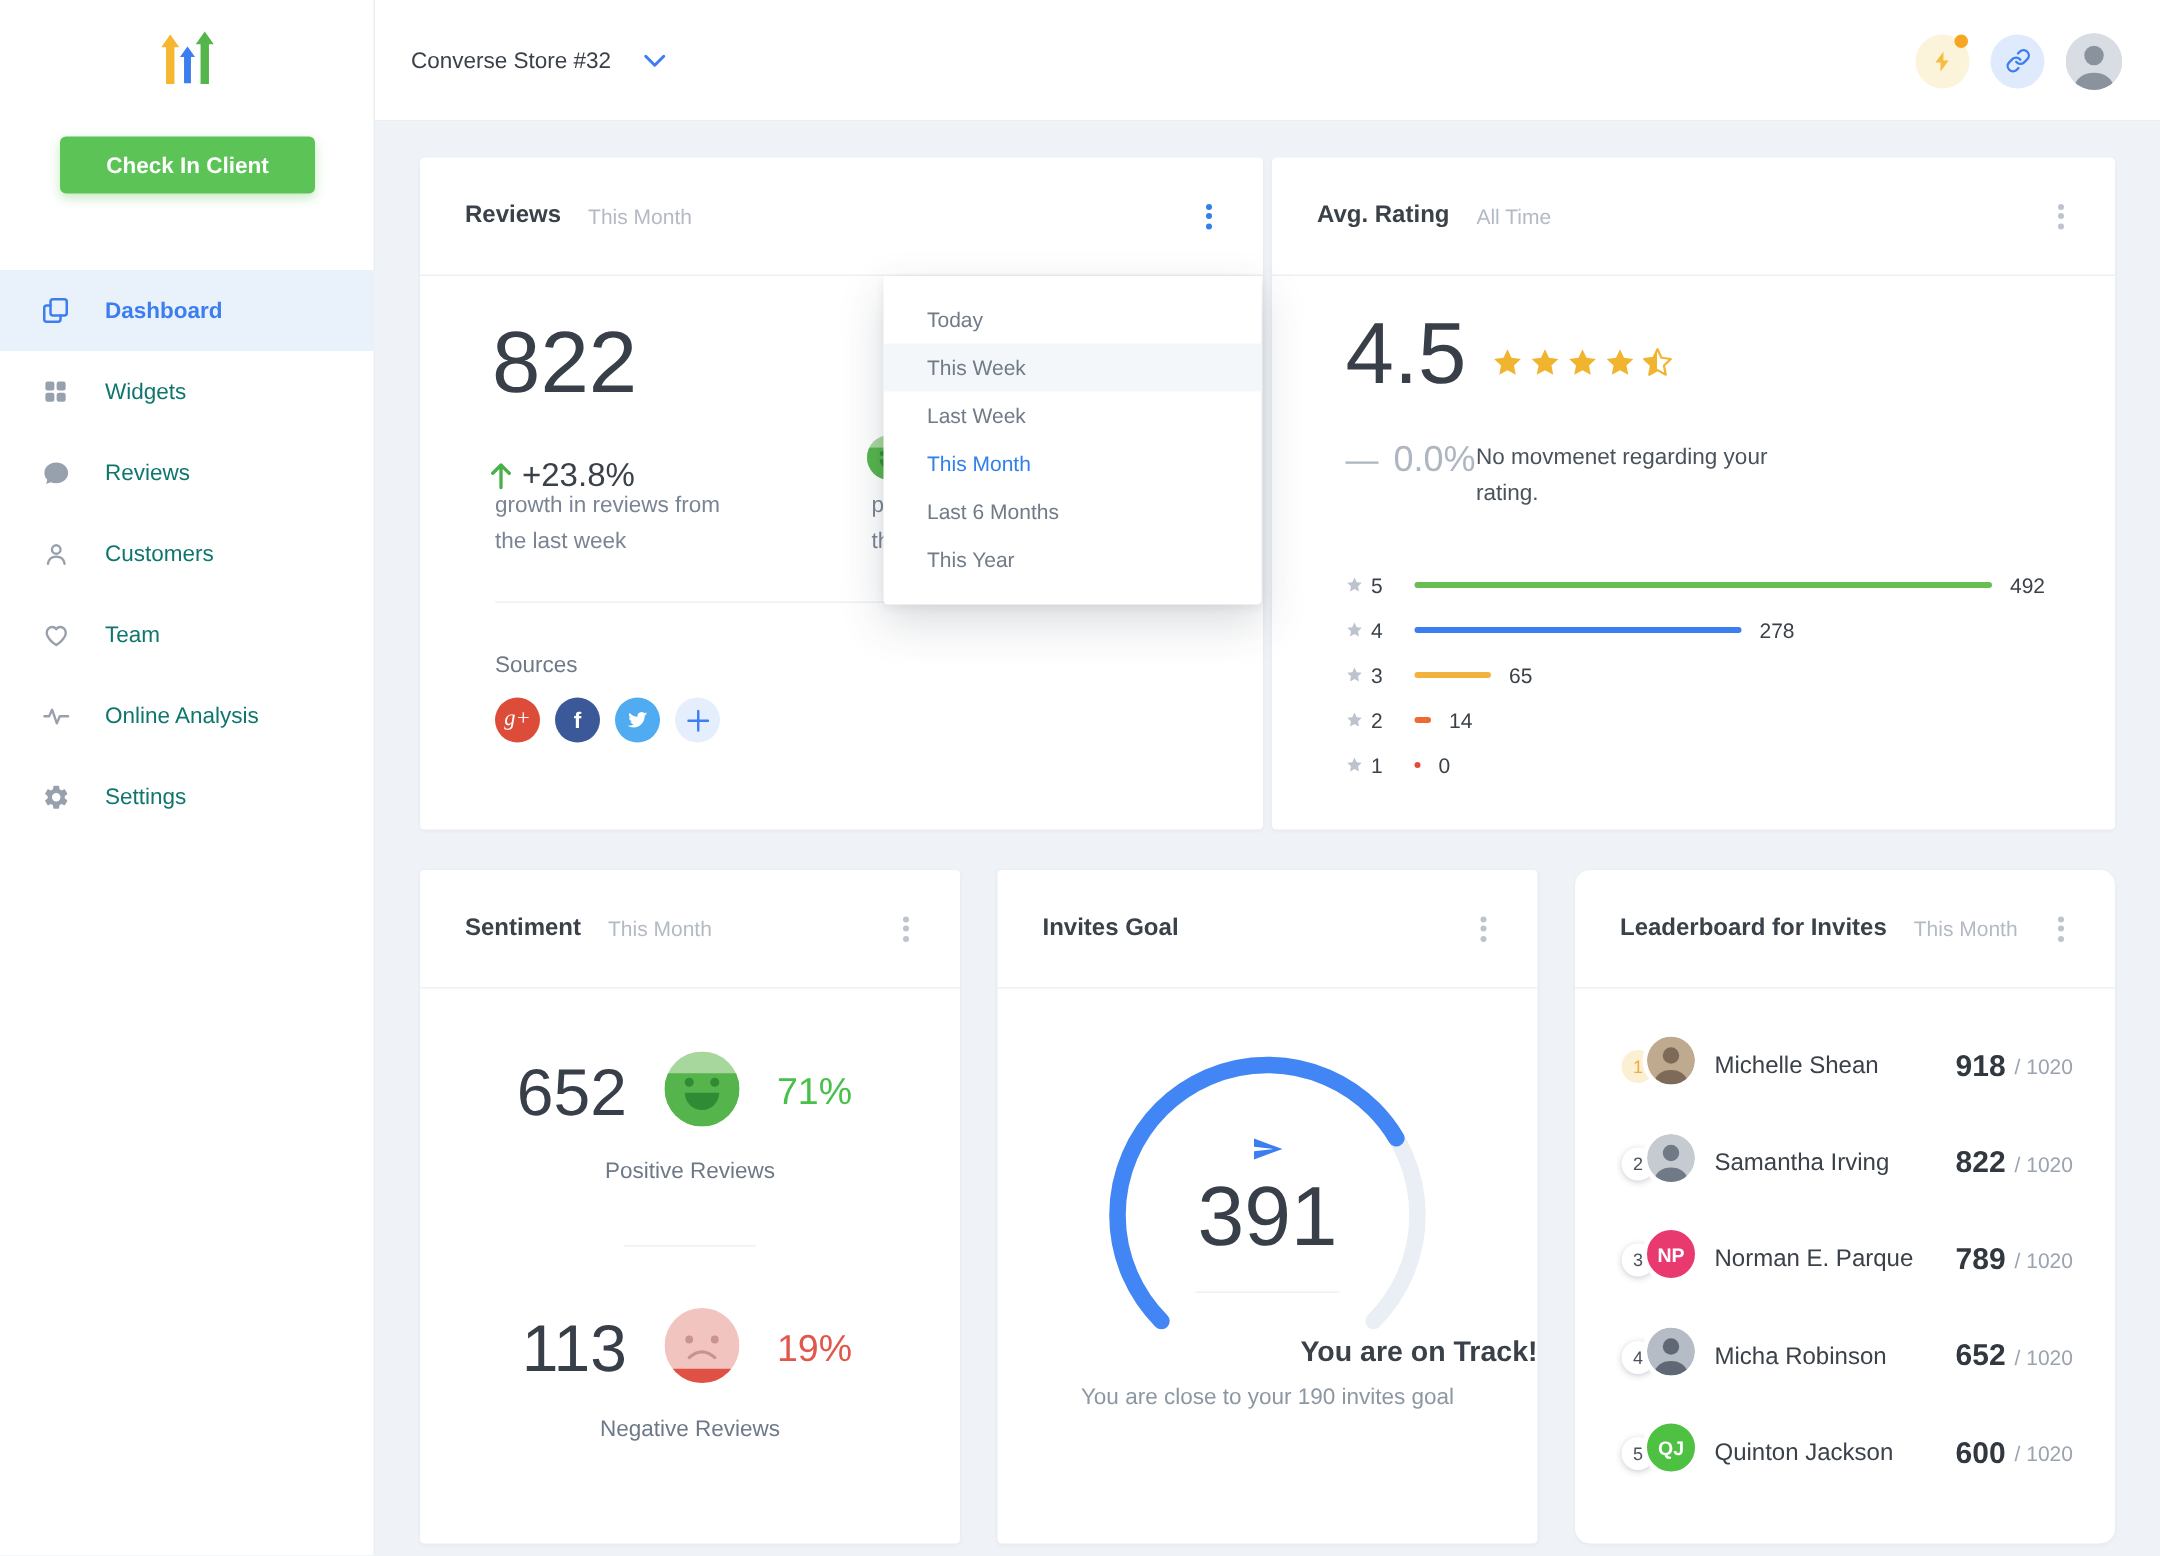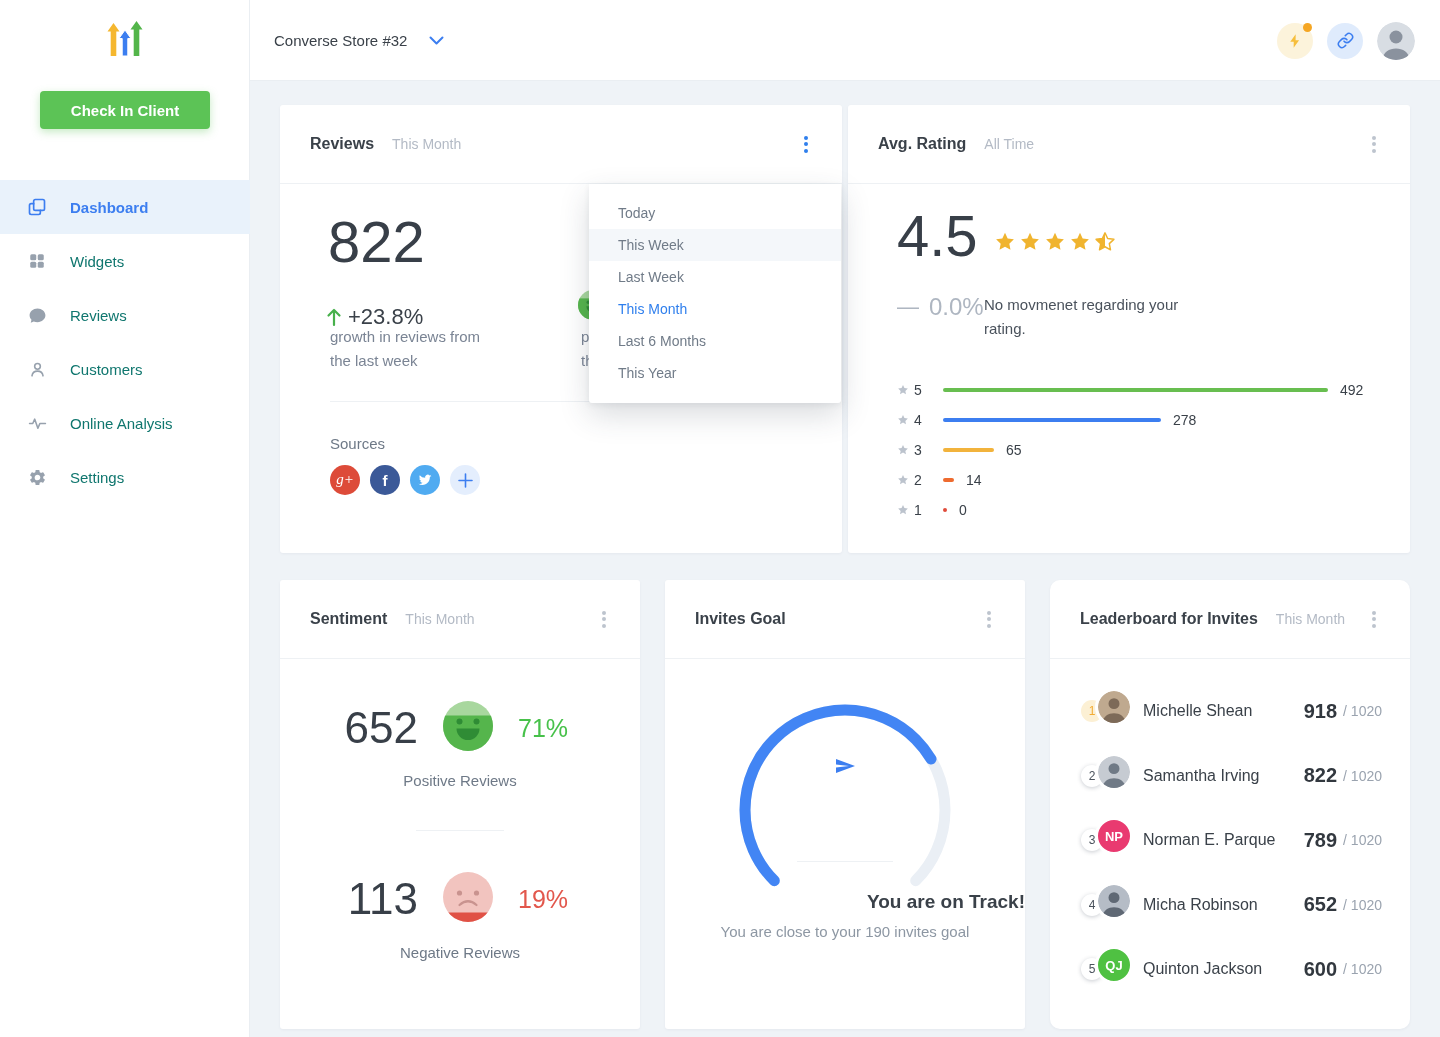--- a/index.html
+++ b/index.html
@@ -153,20 +153,28 @@
       <span class="nav-label">Reviews</span>
     </div>
     <div class="nav-item">
       <span class="nav-ico">
         <svg width="19" height="19" viewBox="0 0 24 24" fill="none" stroke="#97A1AD" stroke-width="2" stroke-linecap="round">
             <circle cx="12" cy="8" r="3.6"></circle>
             <path d="M5 20c.6-3.8 3.4-6 7-6s6.4 2.2 7 6"></path>
           </svg>
       </span>
       <span class="nav-label">Customers</span>
+    </div>
+    <div class="nav-item">
+      <span class="nav-ico">
+        <svg width="19" height="19" viewBox="0 0 24 24" fill="none" stroke="#97A1AD" stroke-width="2" stroke-linejoin="round">
+            <path d="M12 20.3S4 15.2 4 9.9C4 7 6.2 5 8.6 5c1.5 0 2.8.8 3.4 2 .6-1.2 1.9-2 3.4-2C17.8 5 20 7 20 9.9c0 5.3-8 10.4-8 10.4z"></path>
+          </svg>
+      </span>
+      <span class="nav-label">Team</span>
     </div>
     <div class="nav-item">
       <span class="nav-ico">
         <svg width="19" height="19" viewBox="0 0 24 24" fill="none" stroke="#97A1AD" stroke-width="2" stroke-linecap="round" stroke-linejoin="round">
             <path d="M2 12h4l2.5-5.5L12.5 18l2.5-6H22"></path>
           </svg>
       </span>
       <span class="nav-label">Online Analysis</span>
     </div>
     <div class="nav-item">
@@ -450,20 +458,21 @@
   </div>
   <svg class="gauge" width="224" height="224" viewBox="0 0 224 224">
     <path d="M 41.3 182.7 A 100 100 0 1 1 182.7 182.7" fill="none" stroke="#EAEFF5" stroke-width="11" stroke-linecap="round" pathLength="100"></path>
     <path class="gauge-progress" d="M 41.3 182.7 A 100 100 0 1 1 182.7 182.7" fill="none" stroke="#4285F4" stroke-width="11" stroke-linecap="round" pathLength="100" stroke-dasharray="72 100"></path>
   </svg>
   <span class="send-ico">
     <svg width="24" height="24" viewBox="0 0 24 24" fill="#3C7EF0">
         <path d="M3 19l19-7L3 5v5.5l13 1.5-13 1.5z"></path>
       </svg>
   </span>
+  <div class="inv-num">391</div>
   <div class="inv-divider"></div>
   <div class="inv-status">You are on Track!</div>
   <div class="inv-sub">You are close to your 190 invites goal</div>
 </section>
 
 <section class="card" id="card-leader">
   <div class="card-head">
     <span class="card-title">Leaderboard for Invites</span>
     <span class="card-period">This Month</span>
     <button class="kebab">

